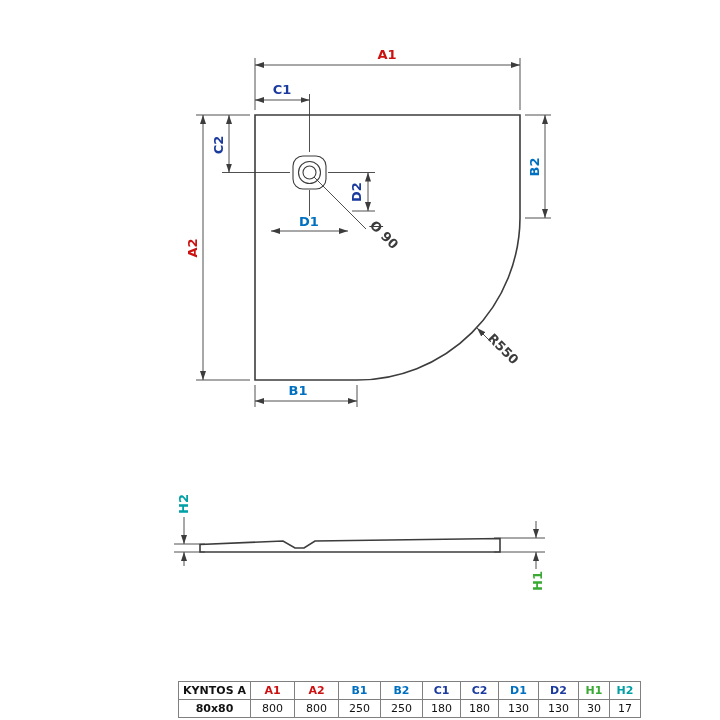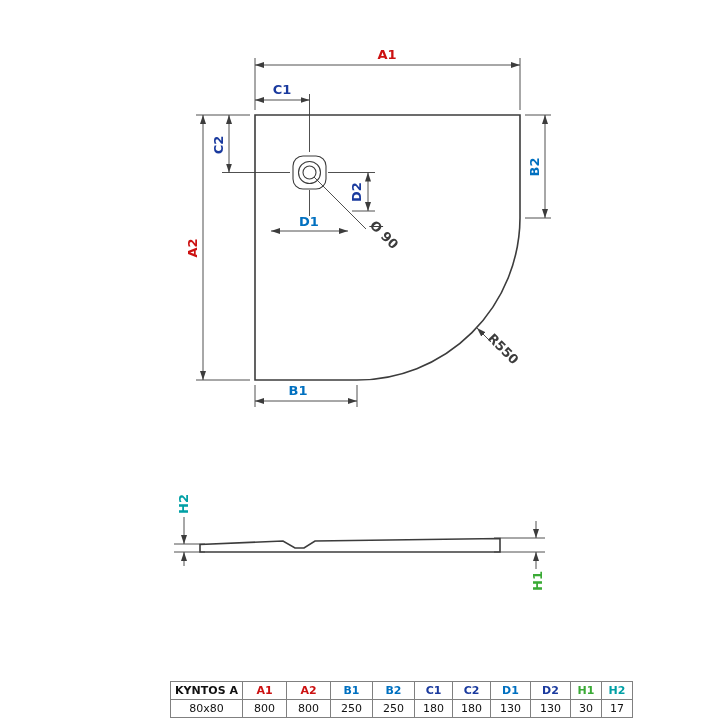--- a/index.html
+++ b/index.html
@@ -10,24 +10,24 @@
   .drain{fill:none;stroke:#3c3c3c;stroke-width:1.1;}
   .ext{stroke:#3c3c3c;stroke-width:0.9;}
   .dim{stroke:#3c3c3c;stroke-width:0.9;}
   .lbl{font-family:"DejaVu Sans",sans-serif;font-size:13px;font-weight:600;}
   .t-red{fill:#cc1111;}
   .t-blue{fill:#0070c0;}
   .t-navy{fill:#1a3a9e;}
   .t-green{fill:#3aaa35;}
   .t-teal{fill:#00a0a5;}
   .t-dark{fill:#3c3c3c;}
-  table.spec{position:absolute;left:170px;top:641px;width:462px;border-collapse:collapse;table-layout:fixed;font-size:11px;color:#111;}
+  table.spec{position:absolute;left:178px;top:641px;width:462px;border-collapse:collapse;table-layout:fixed;font-size:11px;color:#111;}
   table.spec th,table.spec td{border:1px solid #808080;text-align:center;padding:2px 1px;height:13px;overflow:hidden;white-space:nowrap;}
   table.spec th{font-weight:bold;}
-  td.size{font-weight:normal;}
+  td.size{font-weight:bold;}
   .c-red{color:#cc1111;}
   .c-blue{color:#0070c0;}
   .c-navy{color:#1a3a9e;}
   .c-green{color:#3aaa35;}
   .c-teal{color:#00a0a5;}
 </style>
 </head>
 <body>
 
 <div class="page">

